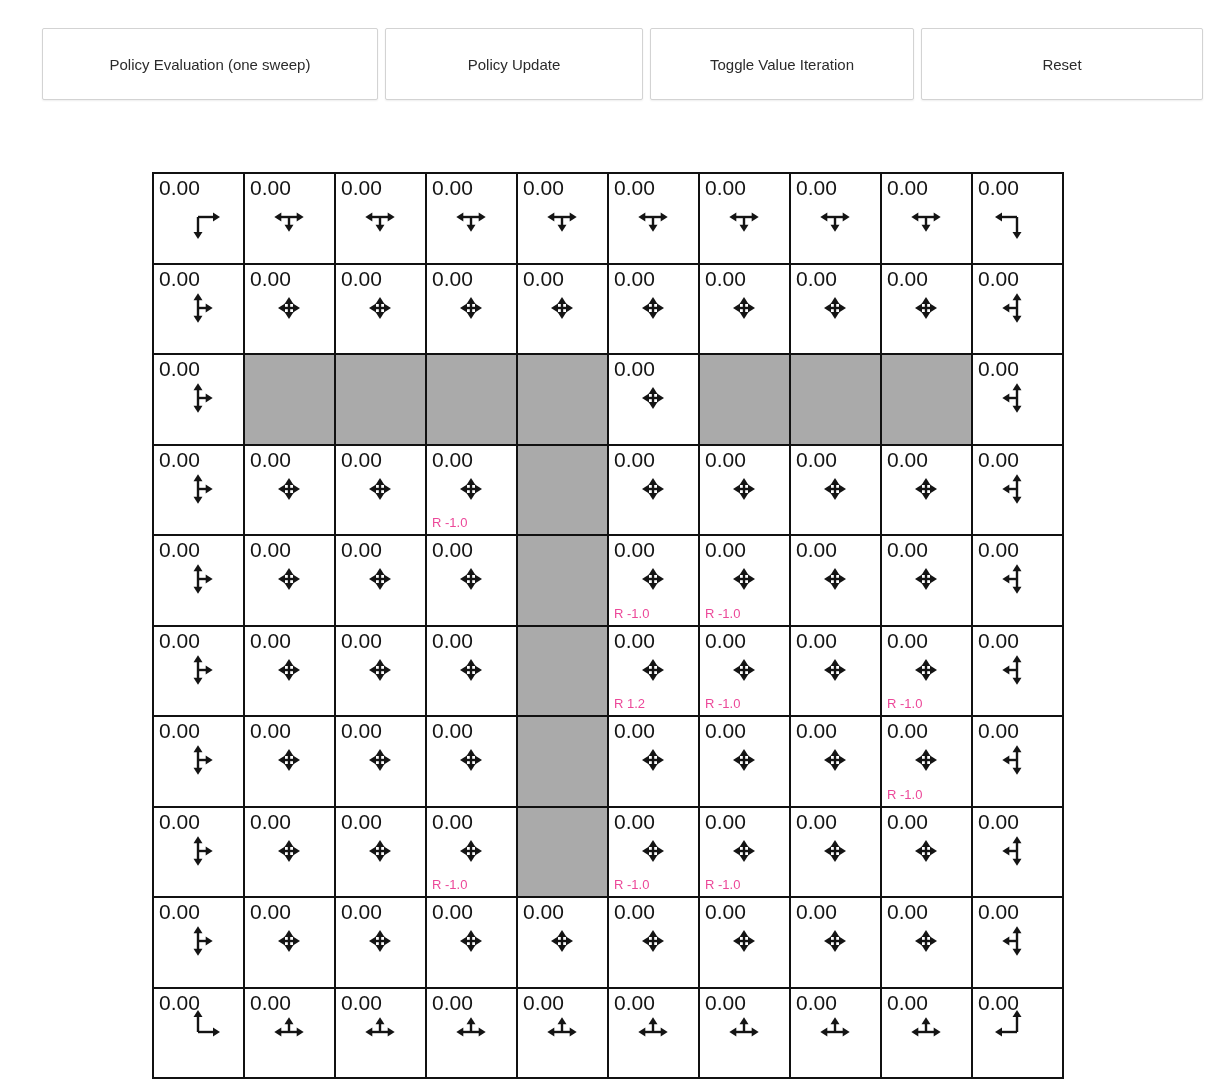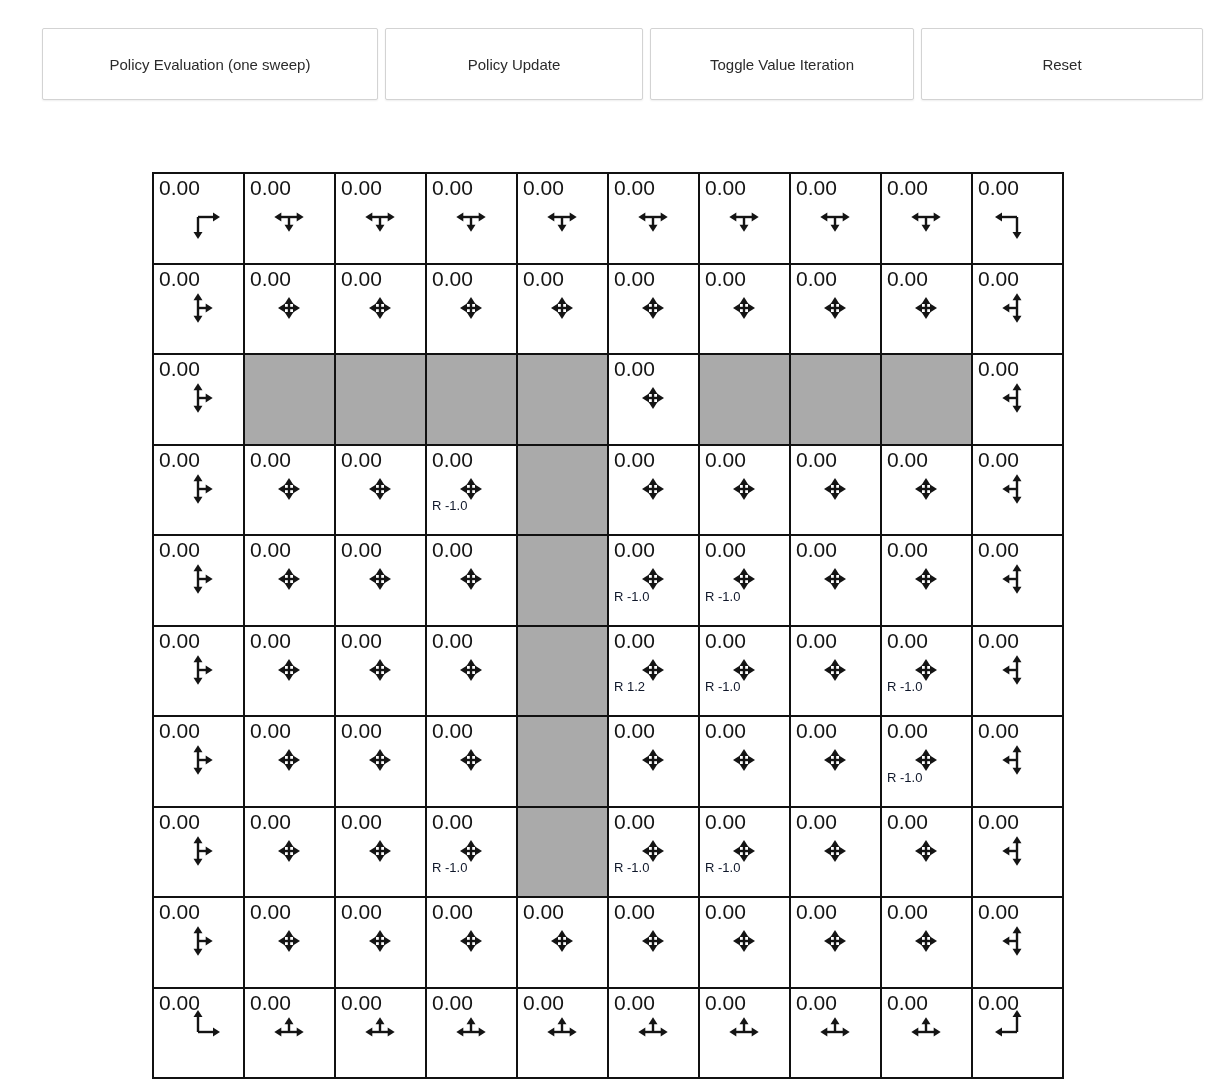--- a/index.html
+++ b/index.html
@@ -16,21 +16,21 @@
   }
   .b0{width:336px}.b1{width:258px}.b2{width:264px}.b3{width:282px}
   #grid{
     position:absolute;left:152px;top:140px;
     background:#111111;padding:2px;
     display:grid;grid-template-columns:repeat(10,89px);grid-auto-rows:88.5px;gap:2px;margin-top:32px;
   }
   .cell{position:relative;background:#ffffff}
   .cell.wall{background:#aaaaaa}
   .val{position:absolute;left:5px;top:3px;font-size:21px;line-height:1.05;color:#141414}
-  .rew{position:absolute;left:5px;bottom:21px;font-size:13px;color:#0f172a}
+  .rew{position:absolute;left:5px;bottom:4px;font-size:13px;color:#ec4899}
   svg.pol{position:absolute;left:21px;top:20px}
 </style>
 </head>
 <body>
 
 <div class="toolbar">
   <button class="btn b0">Policy Evaluation (one sweep)</button>
   <button class="btn b1">Policy Update</button>
   <button class="btn b2">Toggle Value Iteration</button>
   <button class="btn b3">Reset</button>

